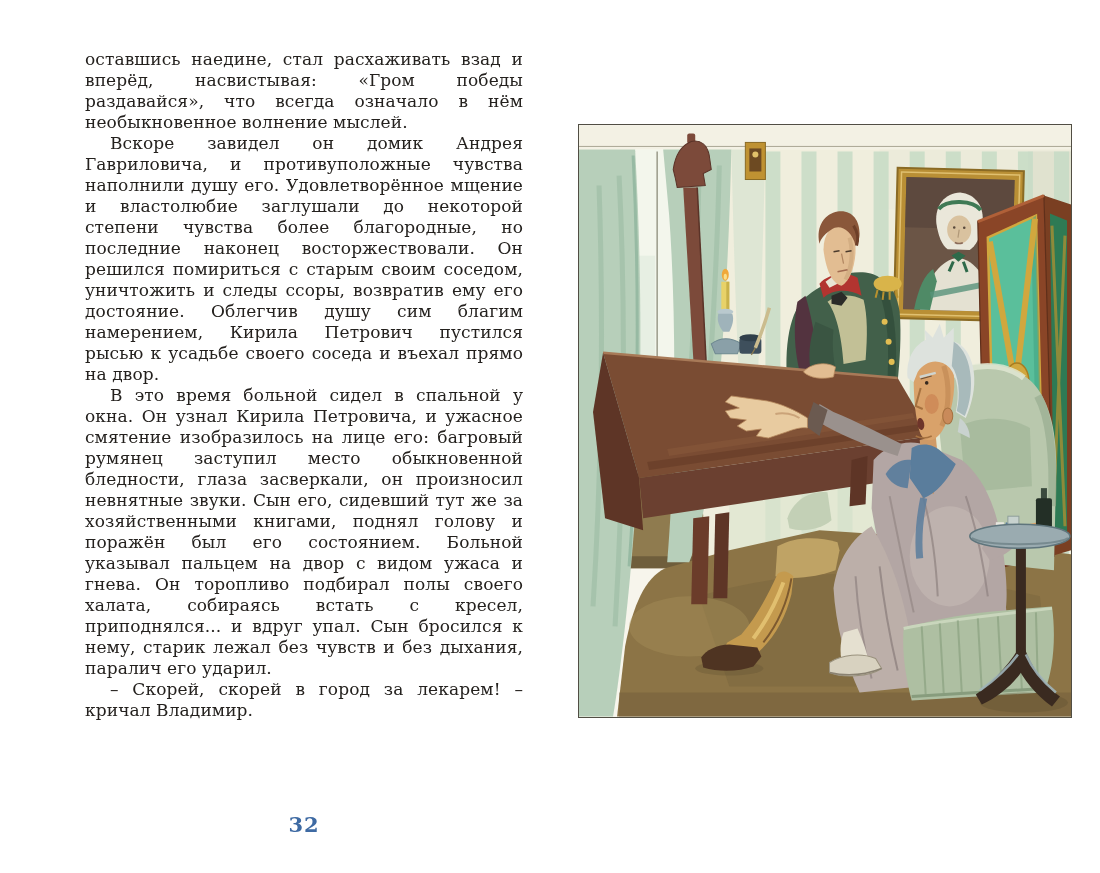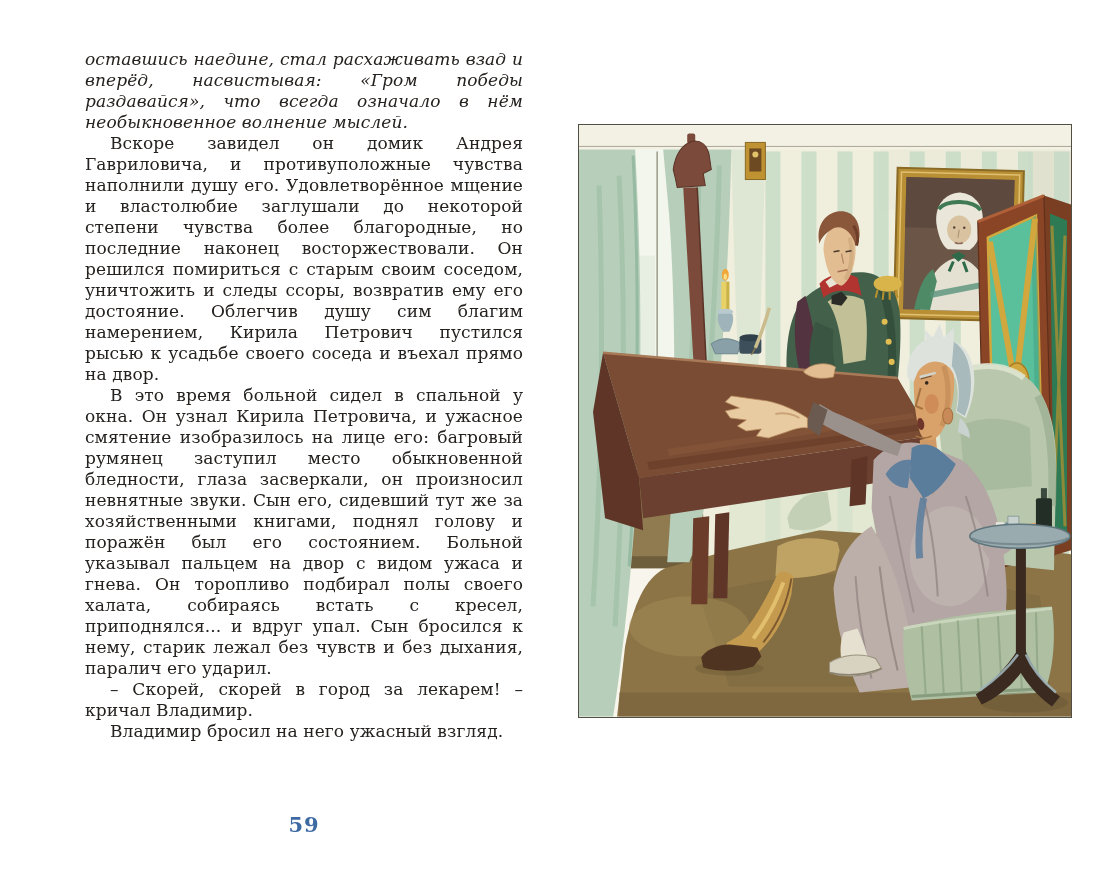--- a/index.html
+++ b/index.html
@@ -8,21 +8,21 @@
     font-family:"DejaVu Serif","Liberation Serif",serif;
     overflow:hidden;
   }
   .page{position:relative;width:1100px;height:873px;background:#ffffff;}
   .text-column{
     position:absolute;left:85px;top:49px;width:438px;
     color:#24211e;font-size:17px;line-height:21px;
     text-align:justify;letter-spacing:.1px;
   }
   .text-column p{margin:0;text-indent:25px;}
-  .text-column p.no-indent{text-indent:0;font-style:italic;}
+  .text-column p.no-indent{text-indent:0;}
   .page-number{
     position:absolute;left:85px;top:812px;width:438px;
     text-align:center;color:#3e6aa3;font-weight:bold;
     font-size:21px;letter-spacing:1px;
   }
   .illustration-frame{
     position:absolute;left:578px;top:124px;width:494px;height:594px;
     border:1.6px solid #514e44;box-sizing:border-box;background:#f7f5ec;
   }
   .illustration-frame svg{display:block;width:100%;height:100%;}
@@ -30,24 +30,23 @@
 </head>
 <body>
 
 <div class="page">
 
   <div class="text-column">
     <p class="no-indent">оставшись наедине, стал расхаживать взад и вперёд, насвистывая: «Гром победы раздавайся», что всегда означало в нём необыкновенное волнение мыслей.</p>
     <p>Вскоре завидел он домик Андрея Гавриловича, и противуположные чувства наполнили душу его. Удовлетворённое мщение и властолюбие заглушали до некоторой степени чувства более благородные, но последние наконец восторжествовали. Он решился помириться с старым своим соседом, уничтожить и следы ссоры, возвратив ему его достояние. Облегчив душу сим благим намерением, Кирила Петрович пустился рысью к усадьбе своего соседа и въехал прямо на двор.</p>
     <p>В это время больной сидел в спальной у окна. Он узнал Кирила Петровича, и ужасное смятение изобразилось на лице его: багровый румянец заступил место обыкновенной бледности, глаза засверкали, он произносил невнятные звуки. Сын его, сидевший тут же за хозяйственными книгами, поднял голову и поражён был его состоянием. Больной указывал пальцем на двор с видом ужаса и гнева. Он торопливо подбирал полы своего халата, собираясь встать с кресел, приподнялся... и вдруг упал. Сын бросился к нему, старик лежал без чувств и без дыхания, паралич его ударил.</p>
     <p>– Скорей, скорей в город за лекарем! – кричал Владимир.</p>
-    <p>Владимир бросил на него ужасный взгляд.</p>
   </div>
 
-  <div class="page-number">59</div>
+  <div class="page-number">32</div>
 
   <div class="illustration-frame">
     <svg viewBox="0 0 491 590" xmlns="http://www.w3.org/2000/svg">
 
       <g>
         <rect x="0" y="0" width="491" height="590" fill="#f7f5ec"></rect>
         <rect x="0" y="0" width="491" height="24" fill="#f3f1e4"></rect>
         <path d="M0,21 H491" stroke="#a39f8c" stroke-width="0.9" fill="none"></path>
         <path d="M0,26 H491" stroke="#b5b1a0" stroke-width="0.9" fill="none"></path>
         <rect x="85" y="24" width="406" height="420" fill="#f0eedd"></rect>

